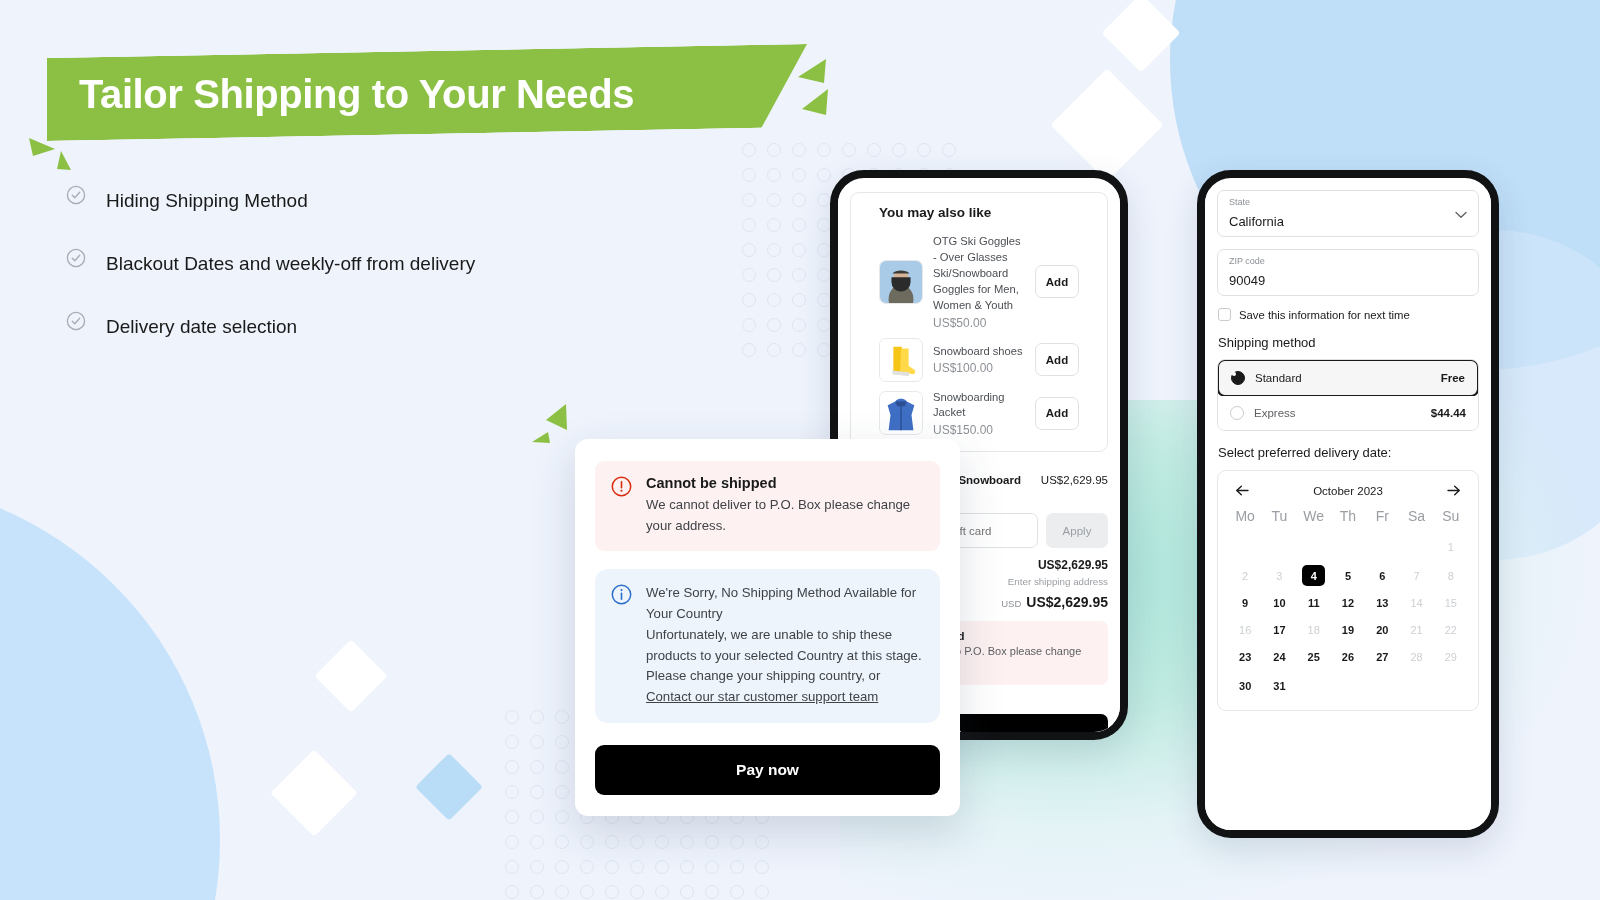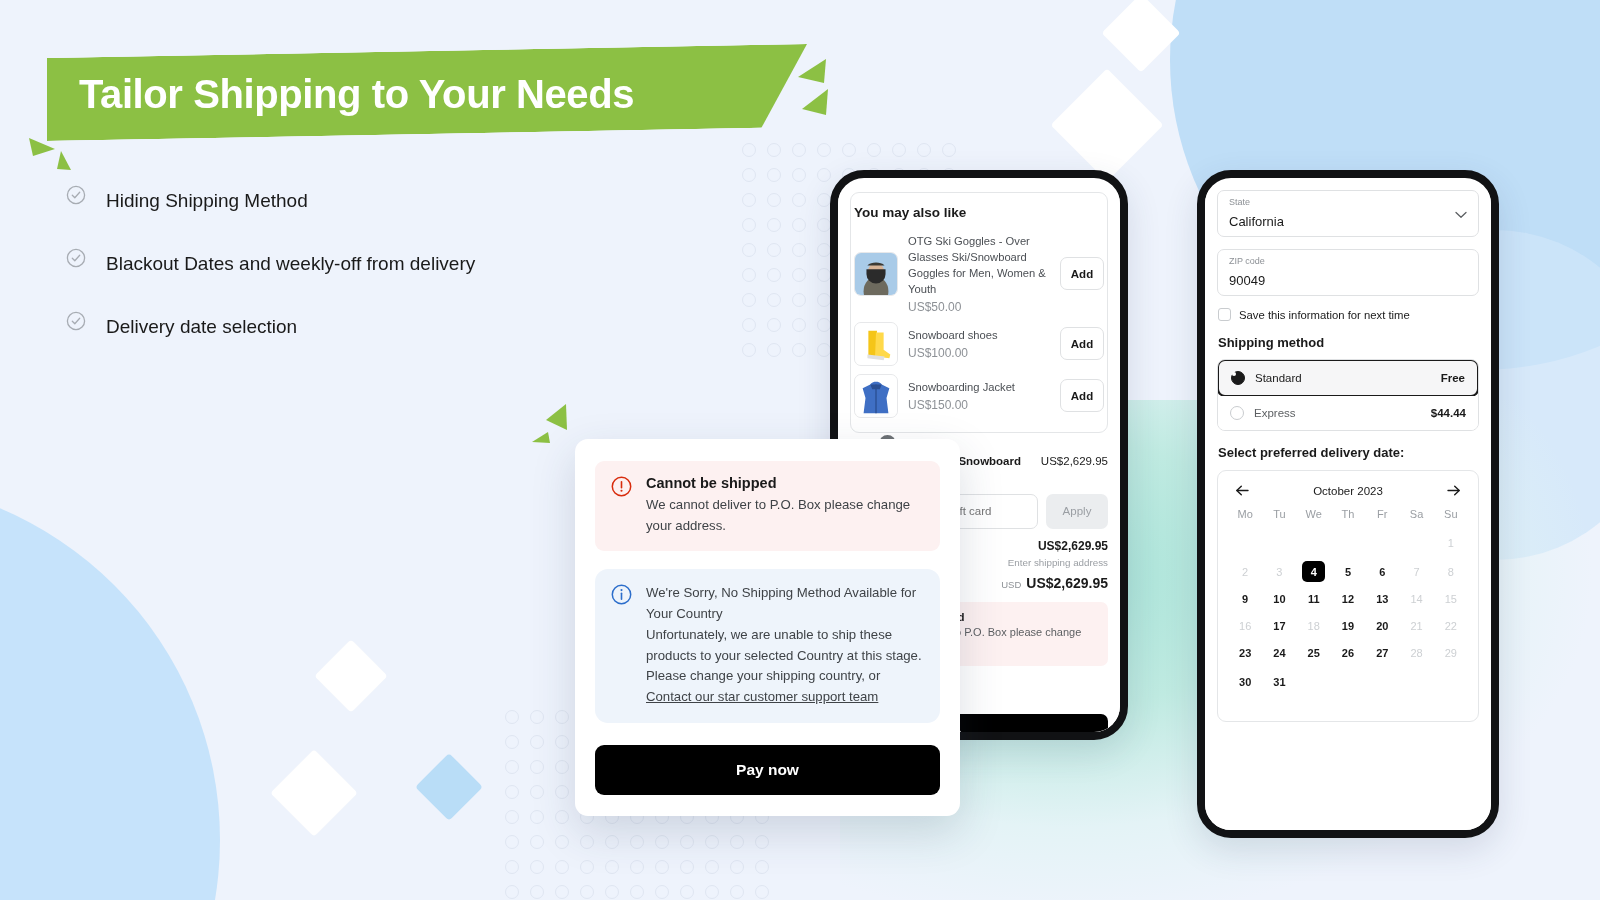--- a/index.html
+++ b/index.html
@@ -61,21 +61,21 @@
     box-shadow:0 12px 34px rgba(40,60,90,.14);
   }
   #phone-left  { left:830px;  top:170px; width:298px; height:570px; }
   #phone-right { left:1197px; top:170px; width:302px; height:668px; }
 
   .pscreen { width:100%; height:100%; background:#fff; position:relative; }
 
   
   .card {
     margin:14px 12px 0; border:1px solid #e4e6e8; border-radius:9px;
-    padding:12px 3px 10px; background:#fff;
+    padding:12px 28px 10px; background:#fff;
   }
   .card h3 { font-size:13.5px; font-weight:bold; color:#1a1a1a; margin-bottom:10px; }
   .prow { display:flex; align-items:center; gap:10px; padding:4px 0; }
   .thumb {
     flex:0 0 auto; width:44px; height:44px; border-radius:7px;
     border:1px solid #e7e8ea; overflow:hidden; position:relative; background:#f6f7f8;
   }
   .prow .pinfo { flex:1 1 auto; min-width:0; }
   .pname { font-size:11.2px; color:#4b4f54; line-height:1.42; }
   .pprice { font-size:12px; color:#8d9196; margin-top:2px; }
@@ -130,44 +130,44 @@
     padding:6px 11px 7px; position:relative; background:#fff;
   }
   .field .lab { font-size:9px; color:#8d9196; }
   .field .val { font-size:13px; color:#1a1a1a; margin-top:7px; }
   .chev { position:absolute; right:11px; top:50%; transform:translateY(-50%); }
 
   .saverow { display:flex; align-items:flex-end; gap:8px; padding:12px 13px 0; }
   .cbox { width:13px; height:13px; border:1px solid #c9cccf; border-radius:3px; background:#fff; }
   .saverow span { font-size:11.3px; color:#1a1a1a; }
 
-  .sect-title { font-size:13px; font-weight:bold; color:#1a1a1a; padding:14px 13px 0; }
+  .sect-title { font-size:13px; font-weight:normal; color:#1a1a1a; padding:14px 13px 0; }
 
   .shipbox { margin:9px 12px 0; border:1px solid #dfe1e3; border-radius:8px; overflow:hidden; }
   .shiprow { display:flex; align-items:center; gap:10px; padding:10px 12px; background:#fff; }
   .shiprow.sel { background:#f6f6f7; border:2px solid #1a1a1a; border-radius:8px; margin:-1px; }
   .shiprow .rlabel { font-size:11.5px; color:#5c5f62; }
   .shiprow.sel .rlabel { color:#1a1a1a; }
   .shiprow .rprice { margin-left:auto; font-size:11.5px; font-weight:bold; color:#1a1a1a; }
   .radio { width:14px; height:14px; border-radius:50%; border:1px solid #c9cccf; background:#fff; position:relative; flex:0 0 auto; }
   .radio.on { border:1px solid #1a1a1a; background:#fff; }
   .radio.on::after {
     content:""; position:absolute; inset:2px; border-radius:50%; background:#1a1a1a;
     box-shadow:0 0 0 1.5px #fff inset;
   }
   .radio.on { background:#1a1a1a; }
   .radio.on::after { content:""; position:absolute; left:4.5px; top:4.5px; width:4px; height:4px; border-radius:50%; background:#fff; box-shadow:none; inset:auto; }
 
-  .calwrap { margin:10px 12px 8px; border:1px solid #e4e6e8; border-radius:9px; padding:11px 10px 24px; }
+  .calwrap { margin:10px 12px 8px; border:1px solid #e4e6e8; border-radius:9px; padding:11px 10px 9px; }
   .calhead { display:flex; align-items:center; justify-content:space-between; padding:0 4px 9px; }
   .calhead .mname { font-size:11.5px; color:#1a1a1a; }
   .navbtn { background:none; border:none; cursor:pointer; padding:2px 3px; line-height:0; }
   .caltable { width:100%; border-collapse:collapse; }
   .caltable th {
-    font-size:11px; font-weight:normal; color:#9a9ea3; padding-bottom:7px; width:14.28%;
+    font-size:14px; font-weight:normal; color:#9a9ea3; padding-bottom:7px; width:14.28%;
   }
   .caltable td { text-align:center; padding:3px 0; }
   .day {
     display:inline-flex; align-items:center; justify-content:center;
     width:23px; height:21px; border-radius:5px;
     font-size:11px; font-weight:bold; color:#1a1a1a; cursor:pointer;
   }
   .day.dis { color:#cdd0d3; font-weight:normal; cursor:default; }
   .day.sel { background:#000; color:#fff; }
   .day.empty { visibility:hidden; }

